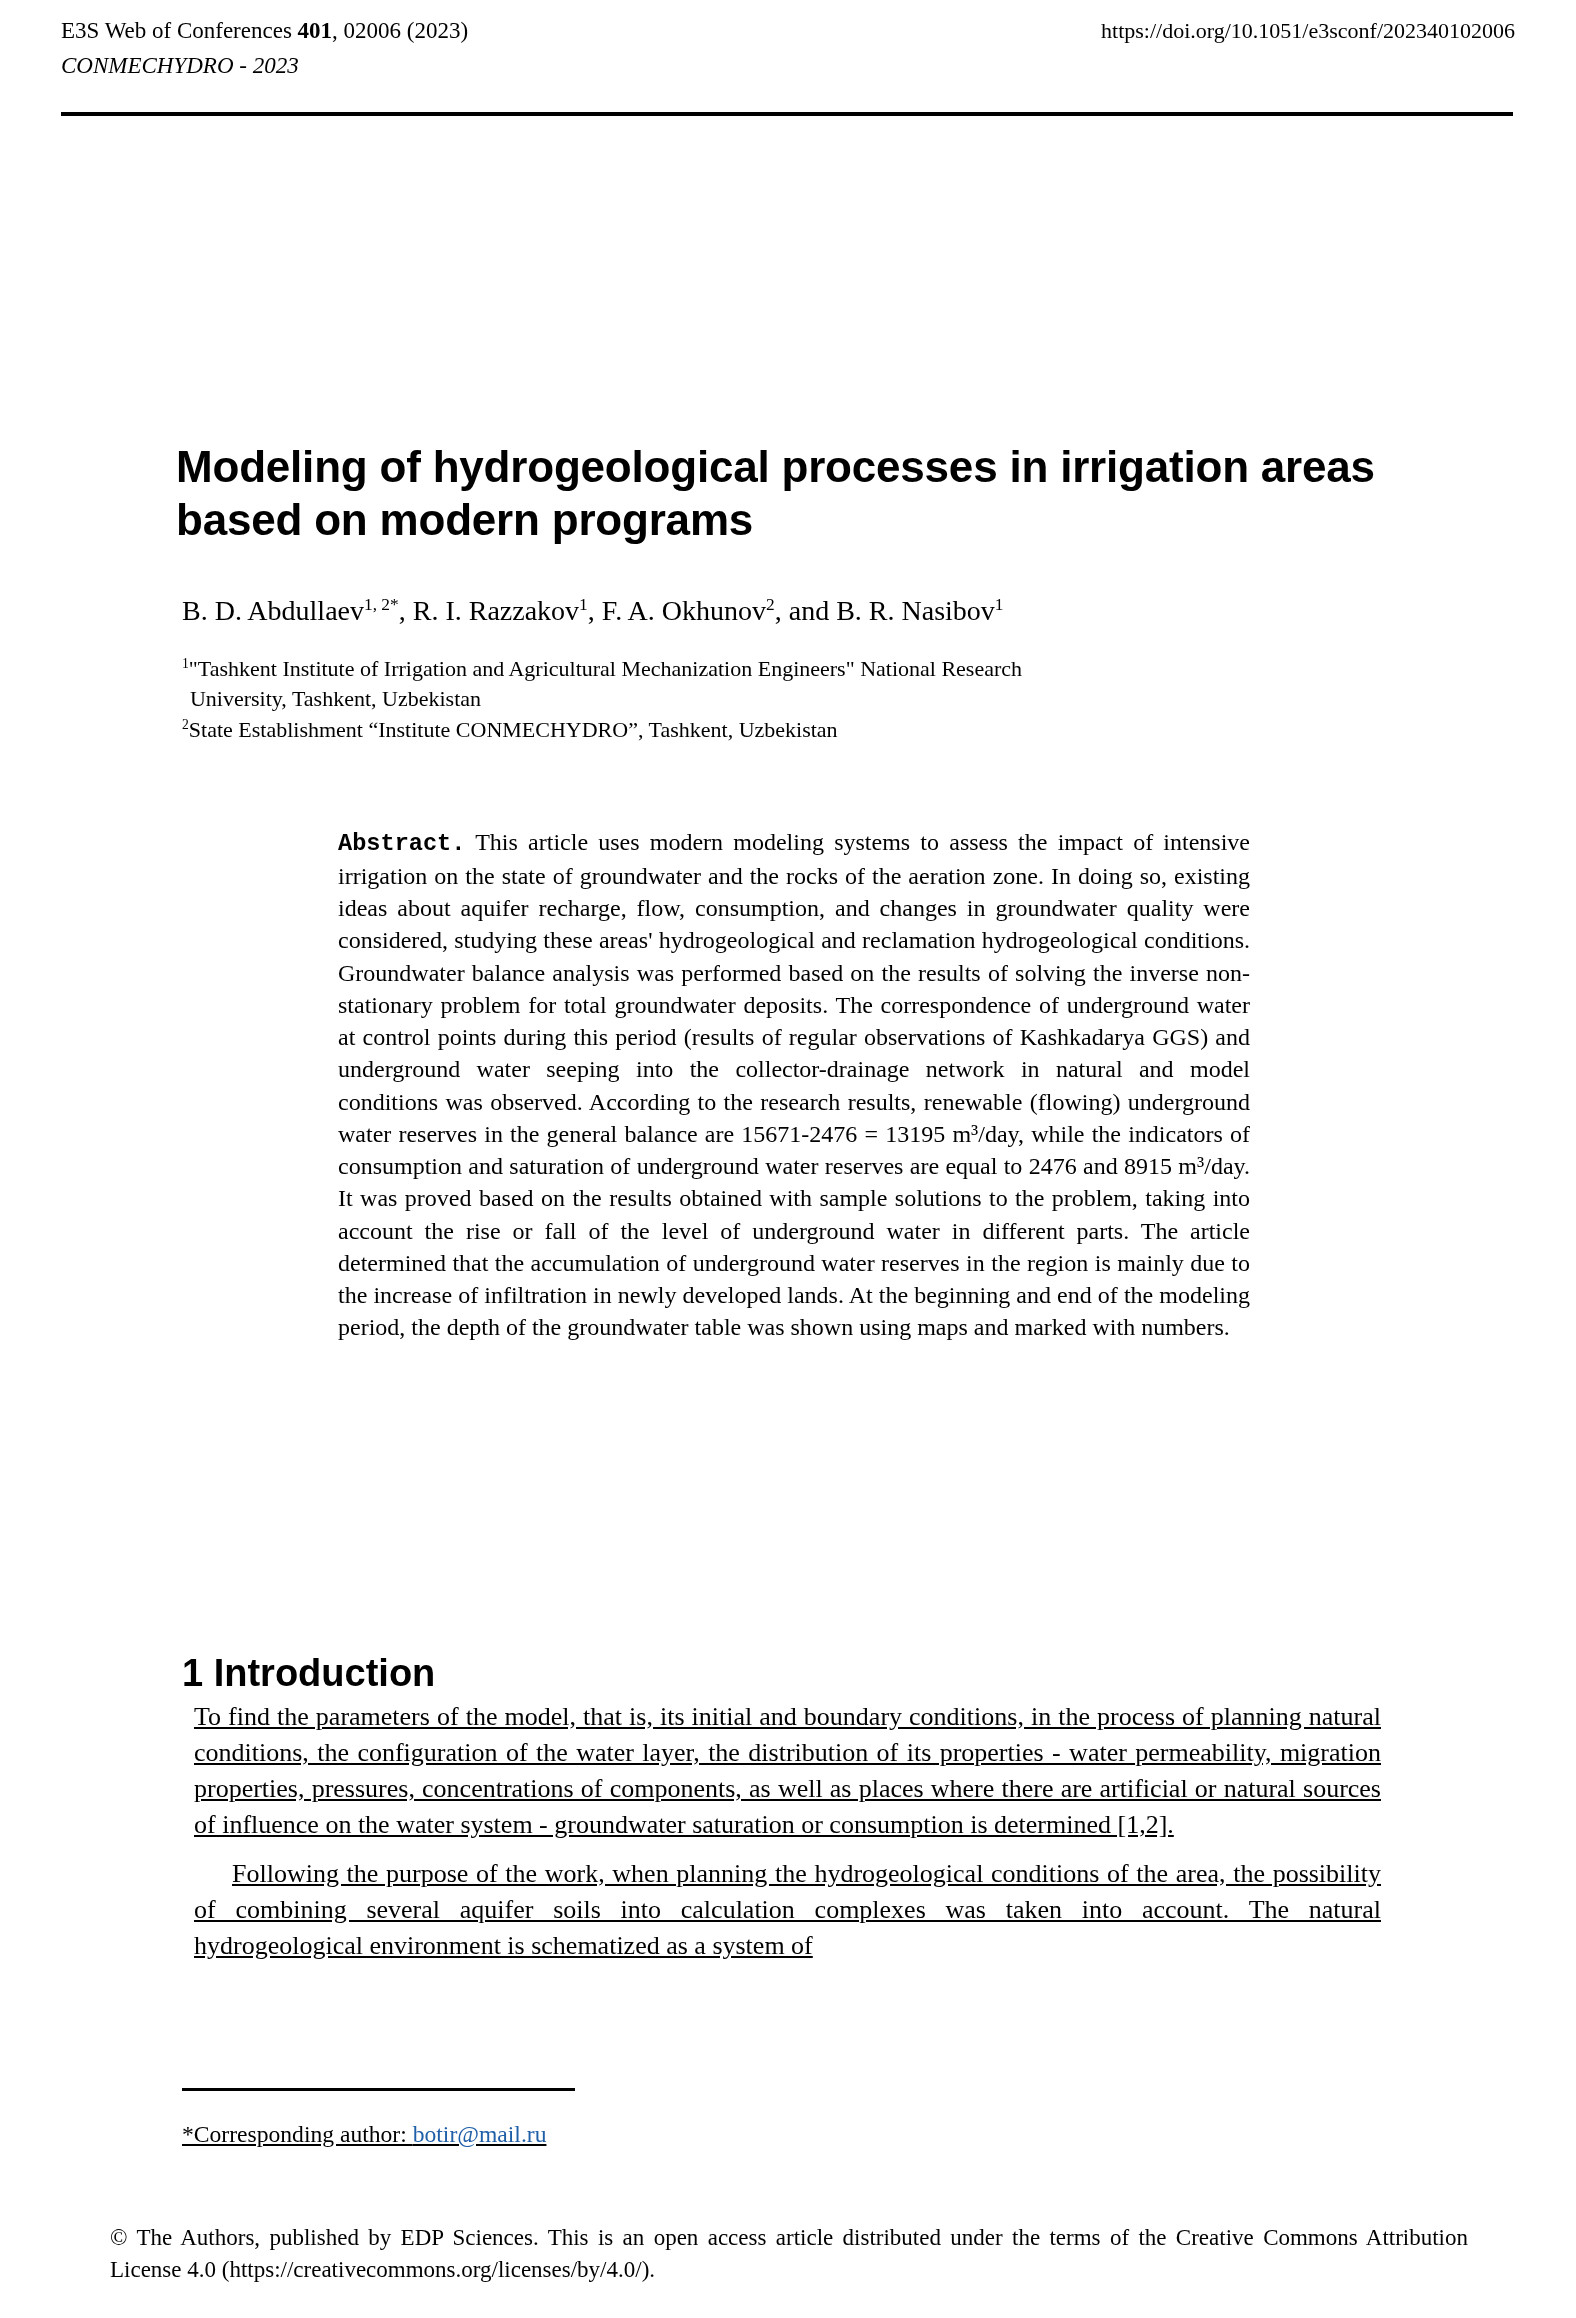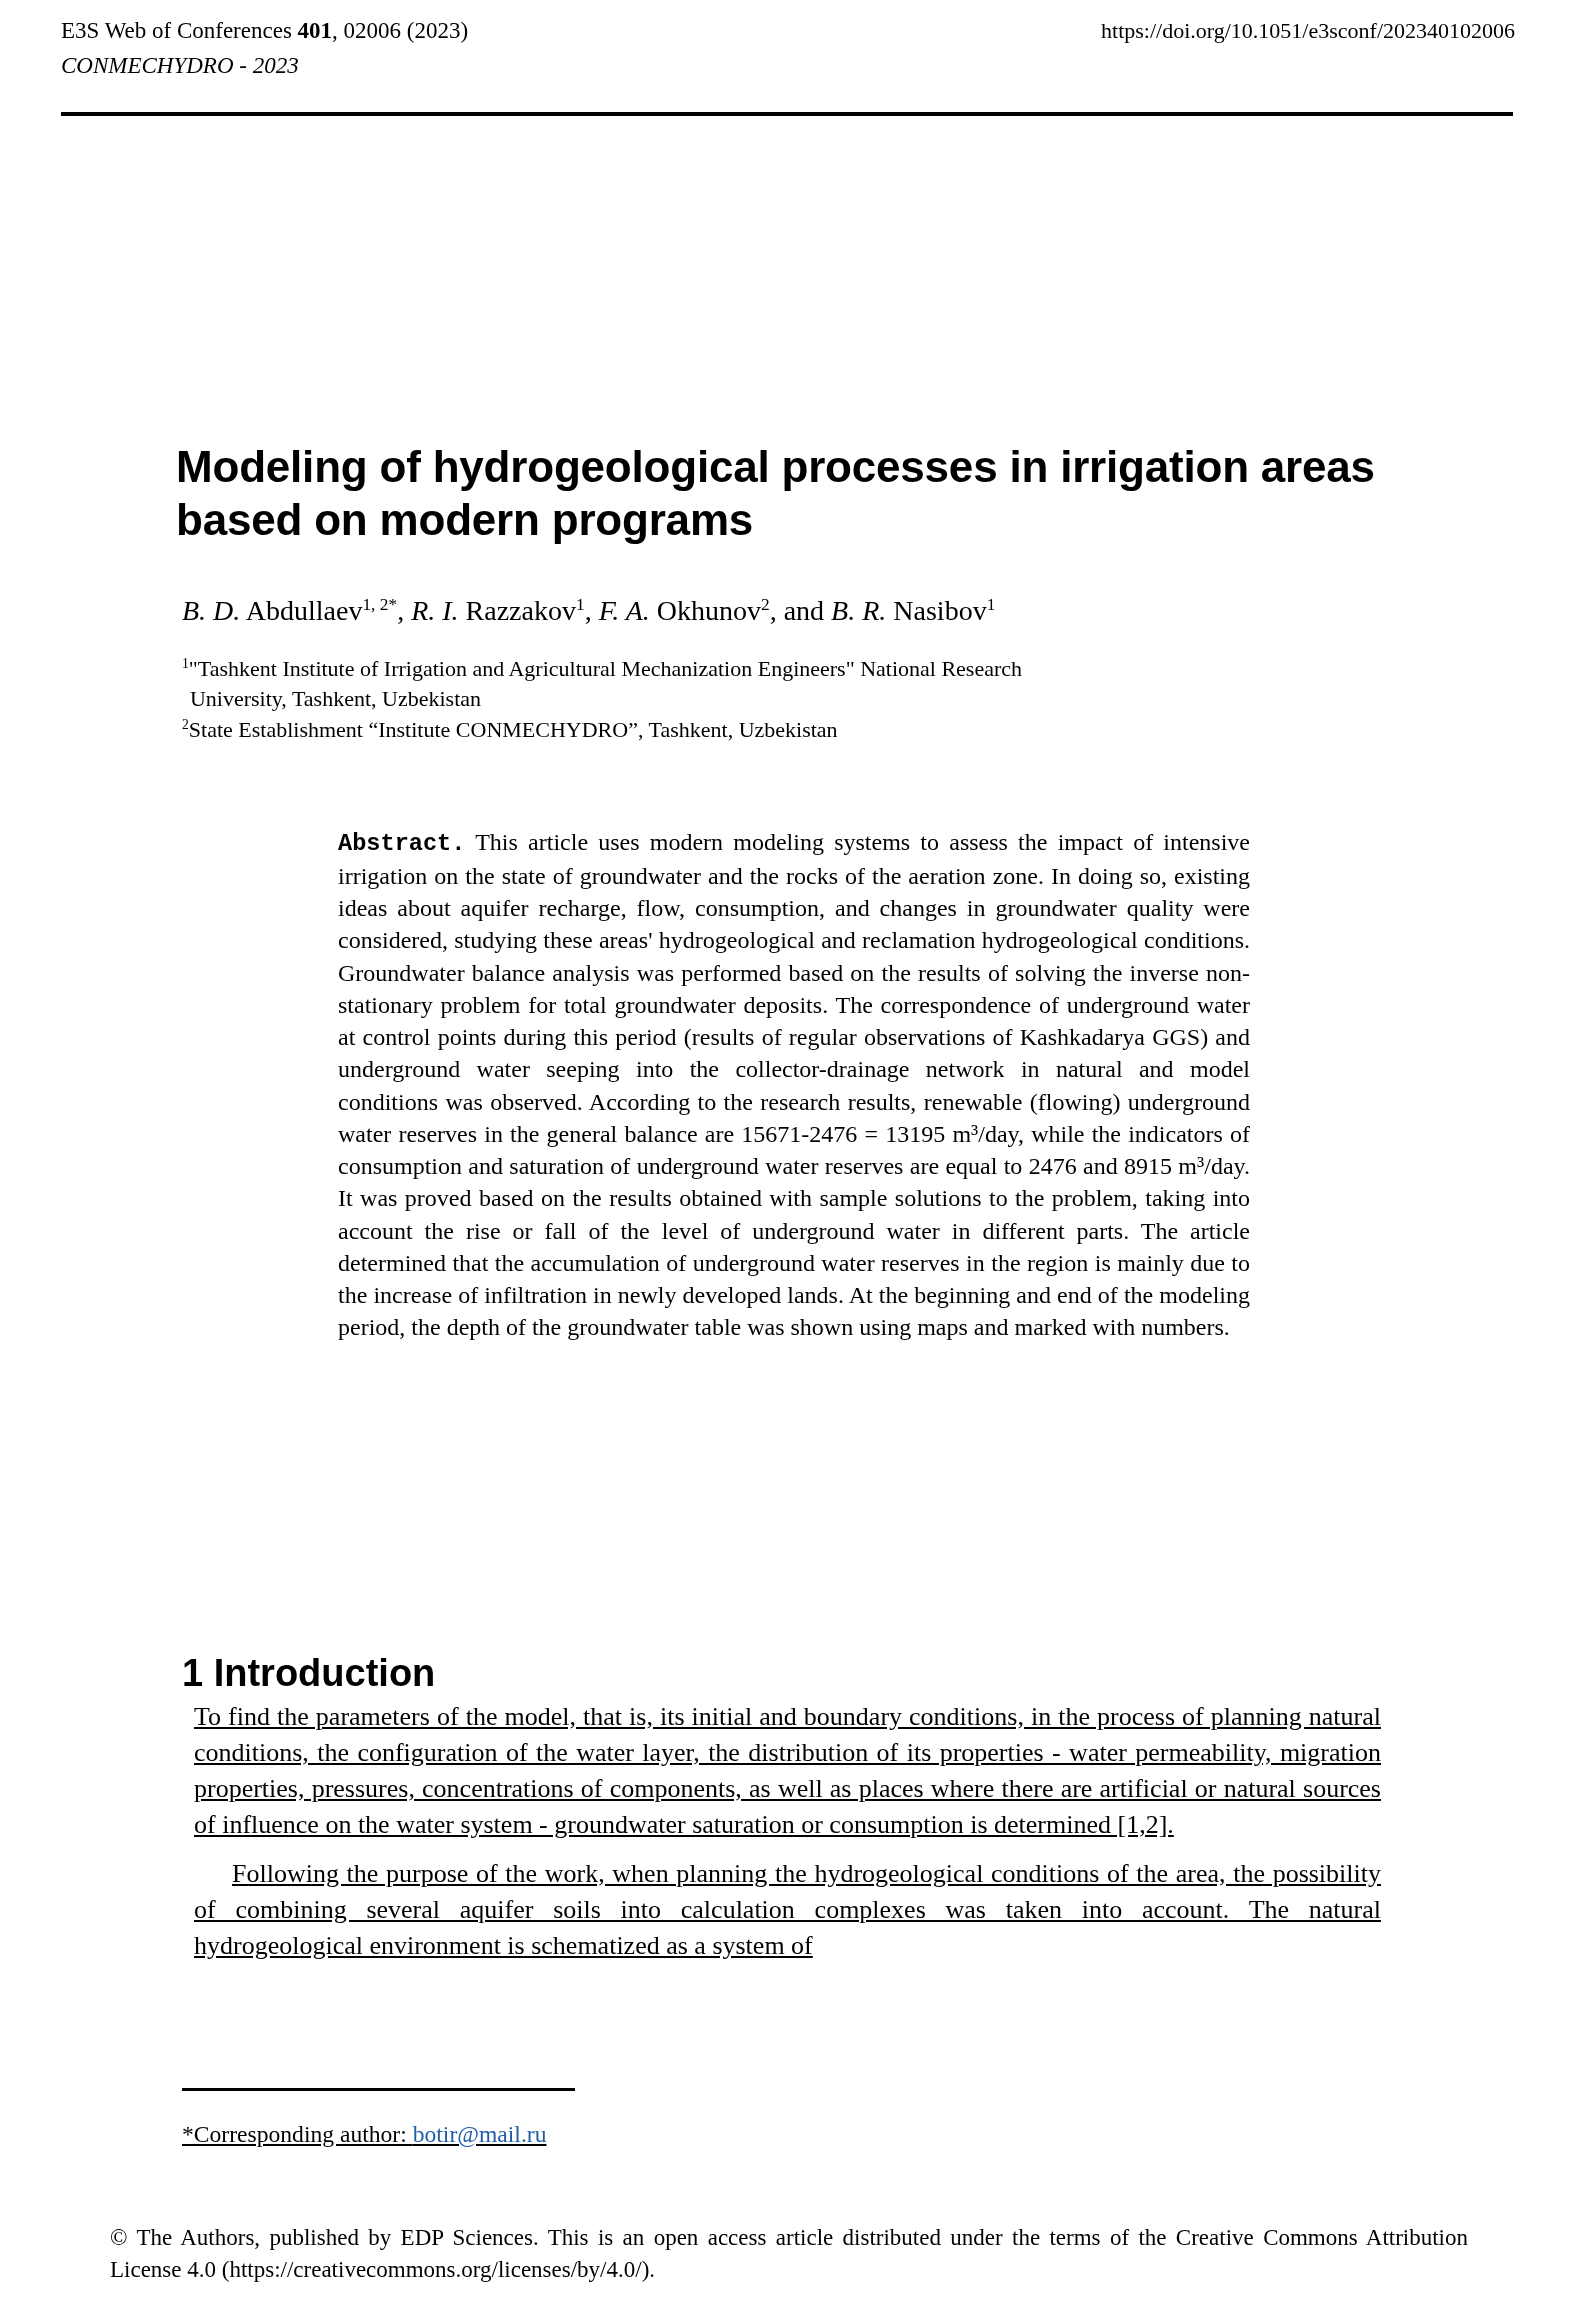--- a/index.html
+++ b/index.html
@@ -71,21 +71,21 @@
 
   
   .authors {
     position: absolute;
     left: 182px;
     top: 593px;
     width: 1225px;
     font-size: 28px;
     line-height: 1.3;
   }
-  .authors .ini { font-style: italic; }
+  .authors .ini { }
   .authors sup, .affil sup {
     font-size: 0.62em;
     vertical-align: super;
     line-height: 0;
   }
 
   
   .affil {
     position: absolute;
     left: 182px;

